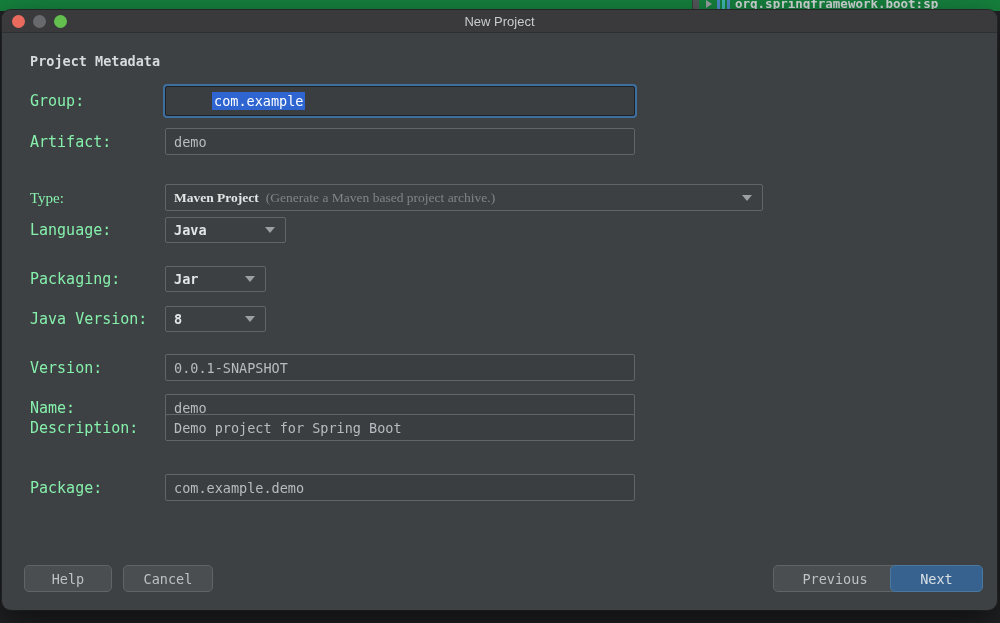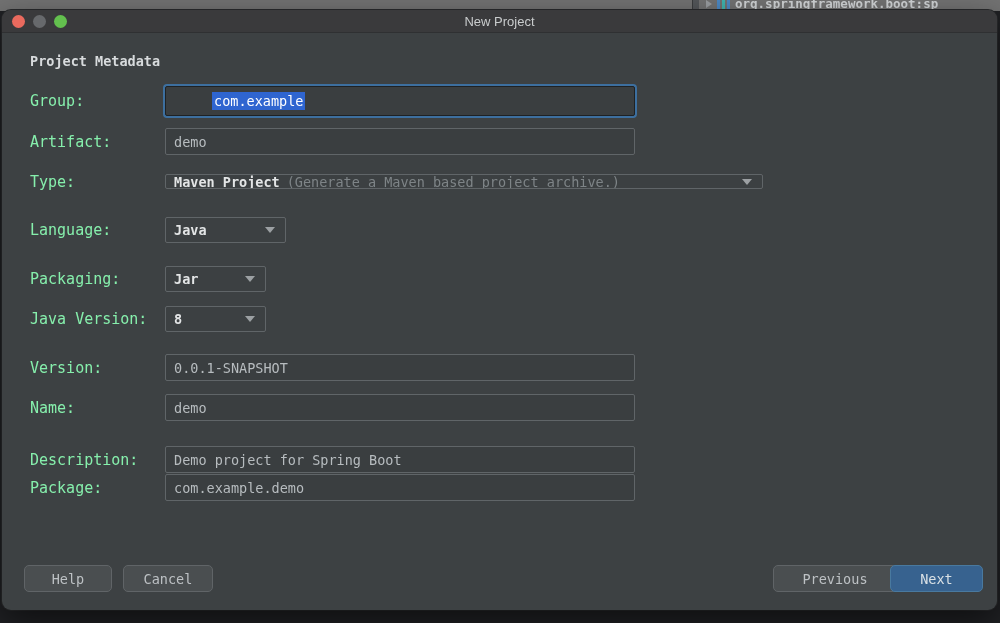--- a/index.html
+++ b/index.html
@@ -8,21 +8,21 @@
     position: relative;
     width: 1000px; height: 623px;
     background: #202124;
     font-family: "DejaVu Sans Mono", "Liberation Mono", monospace;
     overflow: hidden;
   }
 
   
   .bg-top {
     position: absolute; top: 0; left: 0; width: 1000px; height: 11px;
-    background: #737373; overflow: hidden;
+    background: #15803d; overflow: hidden;
   }
   .bg-splitter {
     position: absolute; left: 692px; top: 0; width: 7px; height: 11px;
     background: #54575a; border-left: 1px solid #3a3c3e;
   }
   .bg-tree-row {
     position: absolute; left: 706px; top: -4px; height: 15px;
     display: flex; align-items: center; gap: 5px; white-space: nowrap;
   }
   .bg-chevron {
@@ -103,27 +103,27 @@
   .combo-arrow {
     position: absolute; right: 10px; top: 50%; transform: translateY(-50%);
     width: 0; height: 0;
     border-left: 5px solid transparent; border-right: 5px solid transparent;
     border-top: 6px solid #9ca0a3;
   }
 
   
   .row-group    { top: 52px;  height: 30px; }
   .row-artifact { top: 94px;  height: 27px; }
-  .row-type     { top: 140px; height: 15px; }
+  .row-type     { top: 150px; height: 27px; font-family: Liberation Serif, serif; }
   .row-language { top: 183px; height: 26px; }
   .row-packaging{ top: 232px; height: 26px; }
   .row-javaver  { top: 272px; height: 26px; }
   .row-version  { top: 320px; height: 27px; }
   .row-name     { top: 360px; height: 27px; }
-  .row-desc     { top: 412px; height: 27px; }
+  .row-desc     { top: 380px; height: 27px; }
   .row-package  { top: 440px; height: 27px; }
 
   .w-std  { width: 470px; height: 100%; padding-left: 46px; }
   .w-type { width: 598px; height: 100%; }
   .w-lang { width: 121px; height: 100%; }
   .w-sm   { width: 101px; height: 100%; }
 
   
   .btn {
     position: absolute; top: 531px; height: 27px;

